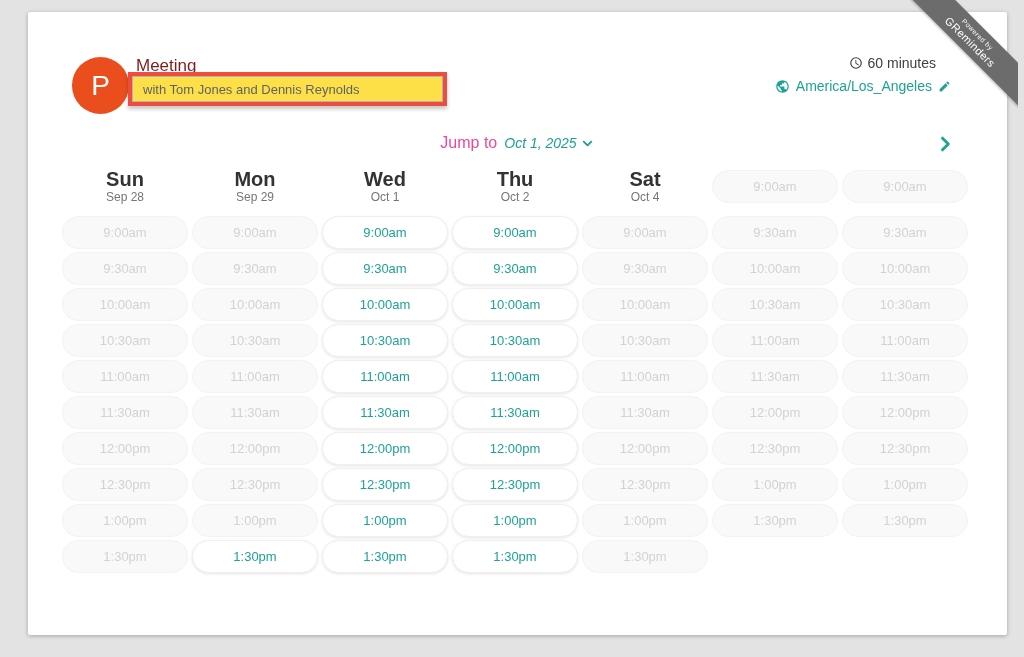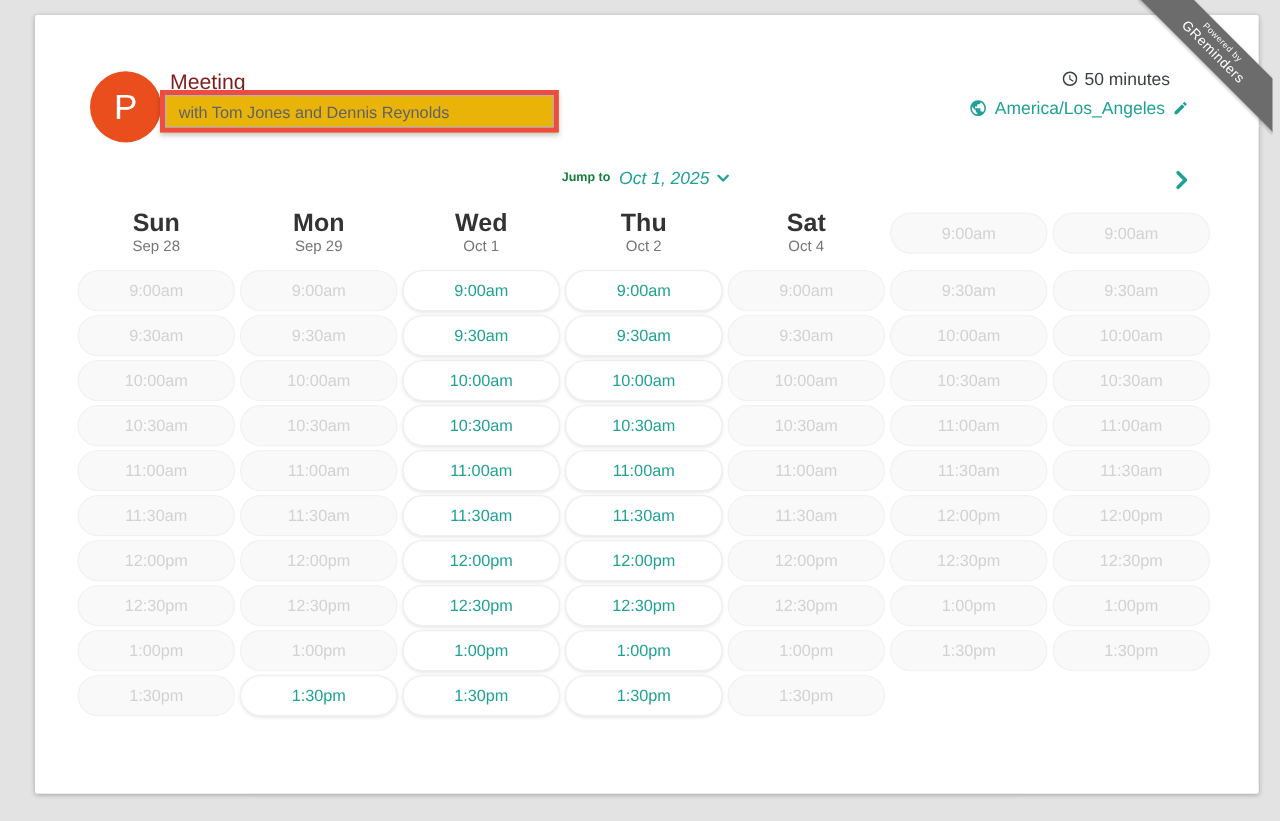--- a/index.html
+++ b/index.html
@@ -26,21 +26,21 @@
     display:flex; align-items:center; justify-content:center;
   }
   .title {
     position:absolute; left:108px; top:44px;
     font-size:17px; font-weight:500; color:#7f1d1d;
   }
   .subtitle-annotation {
     position:absolute; left:100px; top:60px;
     width:319px; height:34px;
     border:4px solid var(--red);
-    background:#eab308;
+    background:#fde047;
     box-shadow:0 3px 4px rgba(0,0,0,.22);
   }
   .subtitle-inner {
     width:100%; height:100%;
     border:1px solid #b3b3b3;
     display:flex; align-items:center;
     padding-left:10px;
     font-size:13px; color:#5f6368;
   }
   .meta {
@@ -53,21 +53,21 @@
   }
   .timezone {
     display:flex; align-items:center; gap:6px;
     font-size:14px; color:var(--teal); cursor:pointer;
   }
   
   .jump-row {
     position:absolute; left:0; top:122px; width:100%;
     display:flex; align-items:center; justify-content:center; gap:7px;
   }
-  .jump-label { font-size:10px; font-weight:700; color:#15803d; }
+  .jump-label { font-size:16px; font-weight:400; color:#ec4899; }
   .jump-date {
     display:flex; align-items:center; gap:3px;
     font-size:14px; font-weight:500; color:var(--teal); cursor:pointer;font-style:italic;
   }
   .next-week {
     position:absolute; right:48px; top:118px;
     width:28px; height:28px; display:flex; align-items:center; justify-content:center;
     cursor:pointer; background:none; border:none;
   }
   
@@ -131,21 +131,21 @@
 
   <div class="subtitle-annotation">
     <div class="subtitle-inner">with Tom Jones and Dennis Reynolds</div>
   </div>
 
   <div class="meta">
     <div class="duration">
       <svg class="icon" width="14" height="14" viewBox="0 0 24 24">
         <path fill="#3c4043" d="M12 2a10 10 0 1 0 0 20 10 10 0 0 0 0-20zm0 18a8 8 0 1 1 0-16 8 8 0 0 1 0 16zm.5-13H11v6l5.2 3.1.8-1.3-4.5-2.7z"></path>
       </svg>
-      <span>50 minutes</span>
+      <span>60 minutes</span>
     </div>
     <div class="timezone">
       <svg class="icon" width="15" height="15" viewBox="0 0 24 24">
         <path fill="#1fa295" d="M12 2C6.48 2 2 6.48 2 12s4.48 10 10 10 10-4.48 10-10S17.52 2 12 2zm-1 17.93c-3.95-.49-7-3.85-7-7.93 0-.62.08-1.21.21-1.79L9 15v1c0 1.1.9 2 2 2v1.93zm6.9-2.54c-.26-.81-1-1.39-1.9-1.39h-1v-3c0-.55-.45-1-1-1H8v-2h2c.55 0 1-.45 1-1V7h2c1.1 0 2-.9 2-2v-.41c2.93 1.19 5 4.06 5 7.41 0 2.08-.8 3.97-2.1 5.39z"></path>
       </svg>
       <span>America/Los_Angeles</span>
       <svg class="icon" width="13" height="13" viewBox="0 0 24 24">
         <path fill="#1fa295" d="M3 17.25V21h3.75L17.81 9.94l-3.75-3.75L3 17.25zM20.71 7.04c.39-.39.39-1.02 0-1.41l-2.34-2.34a.9959.9959 0 0 0-1.41 0l-1.83 1.83 3.75 3.75 1.83-1.83z"></path>
       </svg>
     </div>

